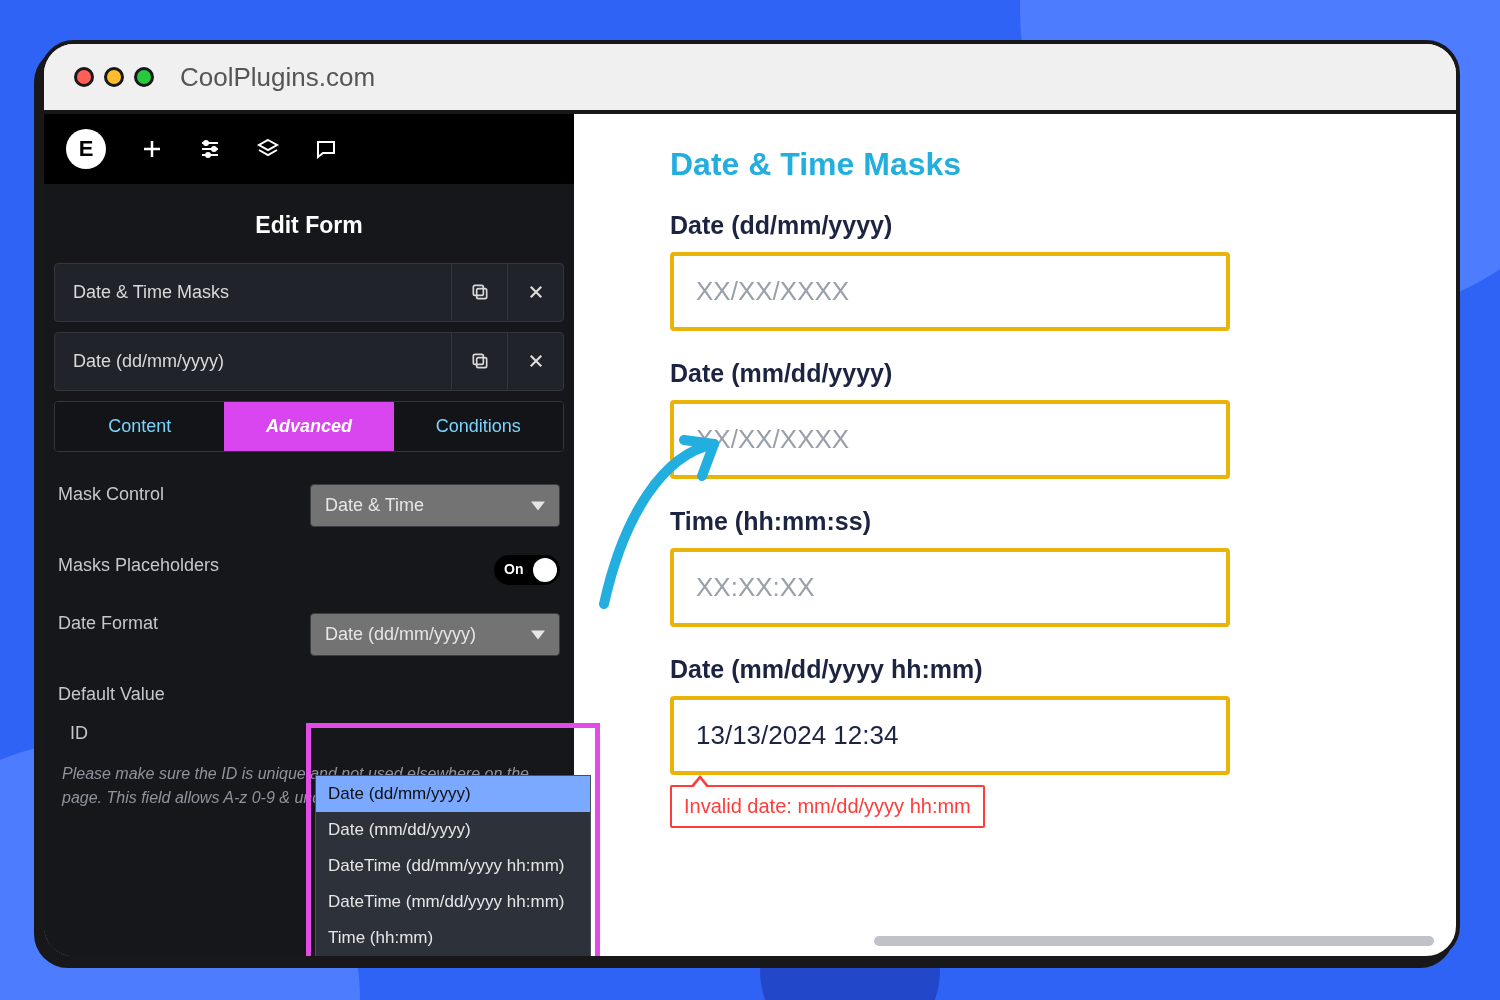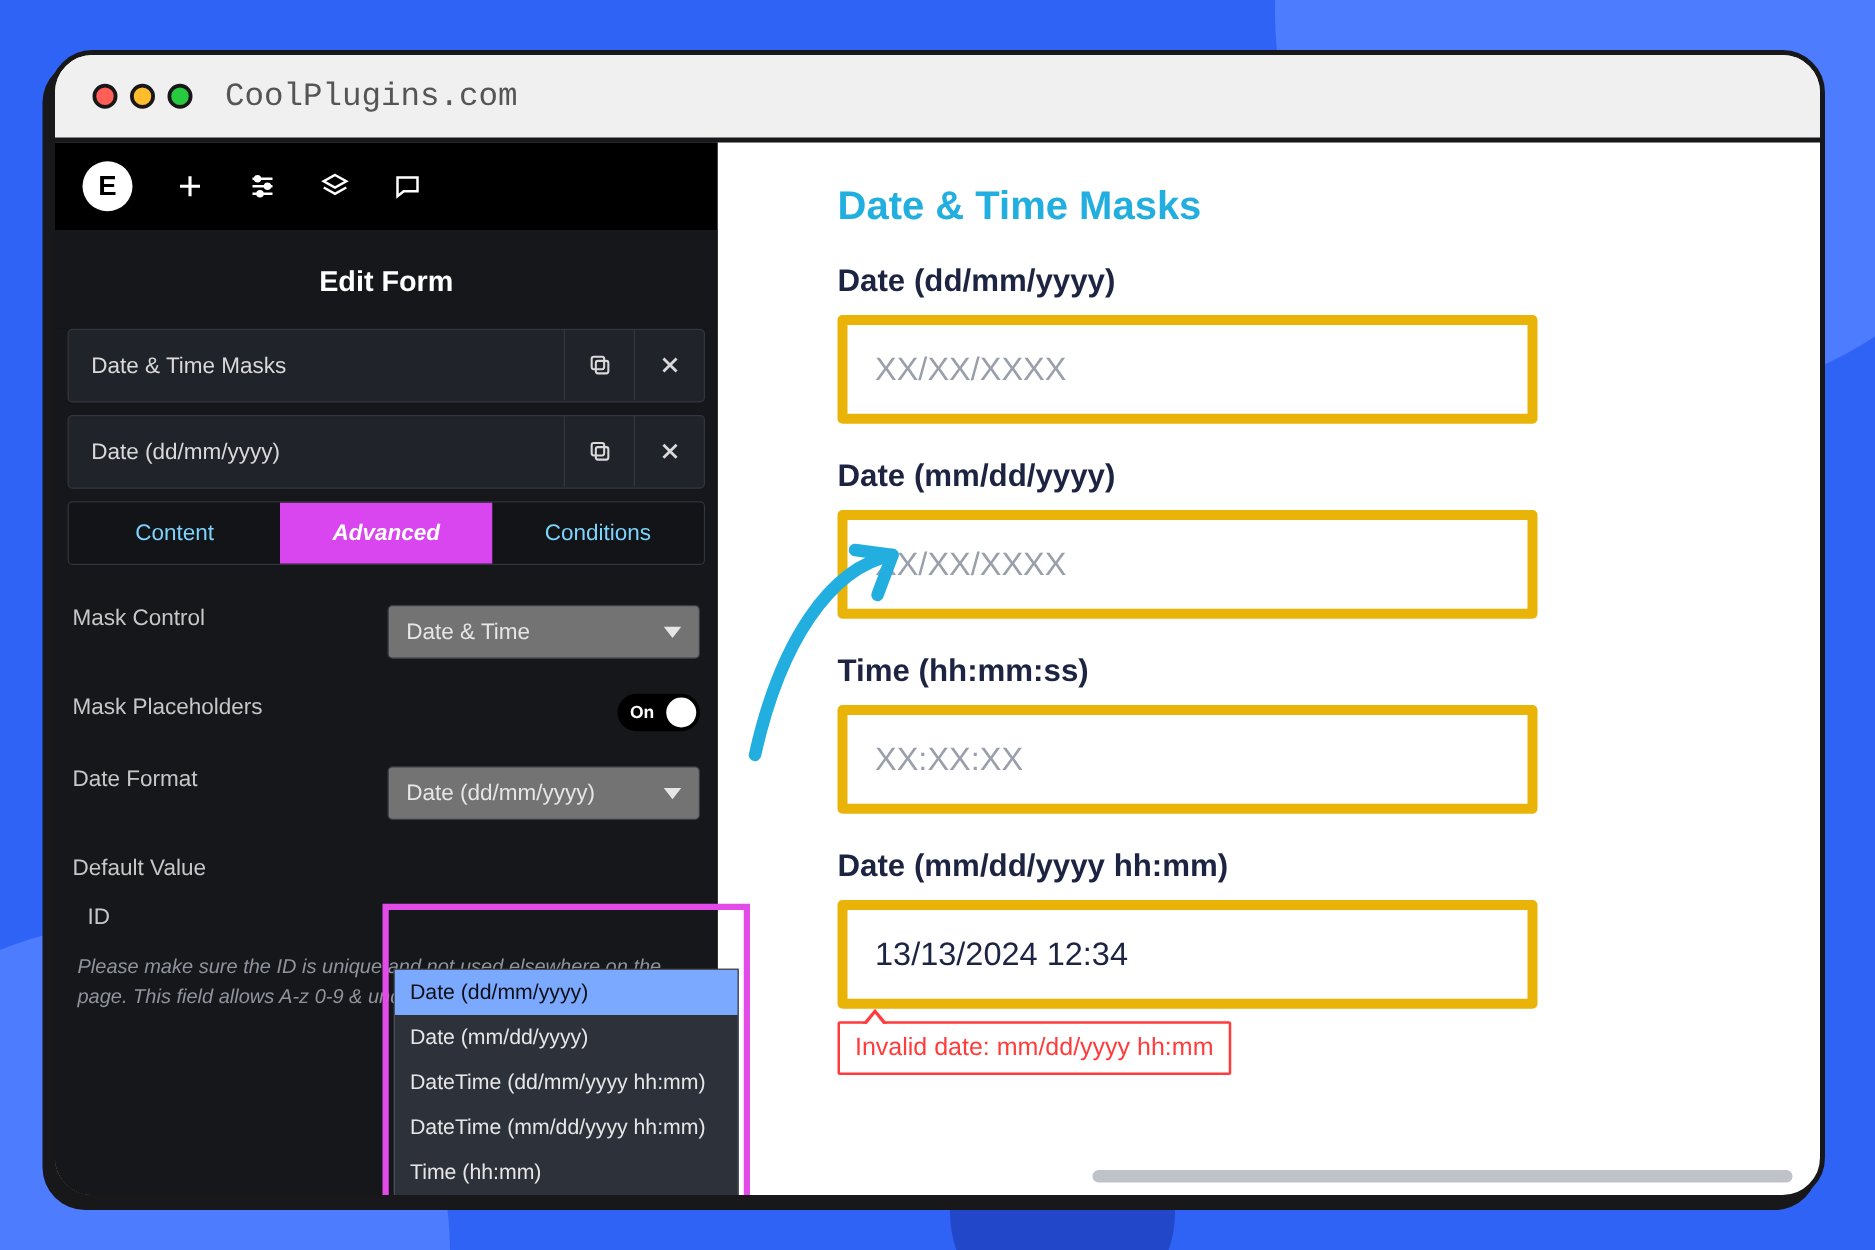--- a/index.html
+++ b/index.html
@@ -31,21 +31,21 @@
     border-bottom: 4px solid #18181a;
     display: flex;
     align-items: center;
     padding: 0 30px;
   }
   .dots { display: flex; gap: 10px; margin-right: 26px; }
   .dot { width: 20px; height: 20px; border-radius: 50%; border: 3px solid #18181a; }
   .dot.red { background: #ff5f56; }
   .dot.yellow { background: #ffbd2e; }
   .dot.green { background: #27c93f; }
-  .url-text { font-size: 26px; color: #555; font-family: Liberation Mono, monospace; }
+  .url-text { font-size: 26px; color: #555; }
 
   .app {
     display: flex;
     height: calc(100% - 70px);
     position: relative;
   }
 
   
   .panel {
     width: 530px;
@@ -219,21 +219,21 @@
   }
   .field { margin-bottom: 28px; }
   .f-label {
     font-size: 25px;
     font-weight: 700;
     color: #1c2442;
     margin-bottom: 12px;
   }
   .f-input {
     width: 560px;
-    border: 8px solid #eab308;
+    border: 4px solid #eab308;
     border-radius: 4px;
     padding: 20px 22px;
     font-size: 26px;
     color: #1c2442;
   }
   .f-input.placeholder { color: #9aa0ab; }
   .error-box {
     display: inline-block;
     margin-top: 10px;
     border: 2px solid #ff3b3b;
@@ -370,21 +370,21 @@
             <div class="tab active">Advanced</div>
             <div class="tab">Conditions</div>
           </div>
 
           <div class="row">
             <div class="lab">Mask Control</div>
             <div class="select">Date &amp; Time</div>
           </div>
 
           <div class="row">
-            <div class="lab">Mask Placeholders</div>
+            <div class="lab">Masks Placeholders</div>
             <div class="toggle">
               <span class="txt">On</span>
               <span class="knob"></span>
             </div>
           </div>
 
           <div class="row">
             <div class="lab">Date Format</div>
             <div class="select">Date (dd/mm/yyyy)</div>
           </div>

